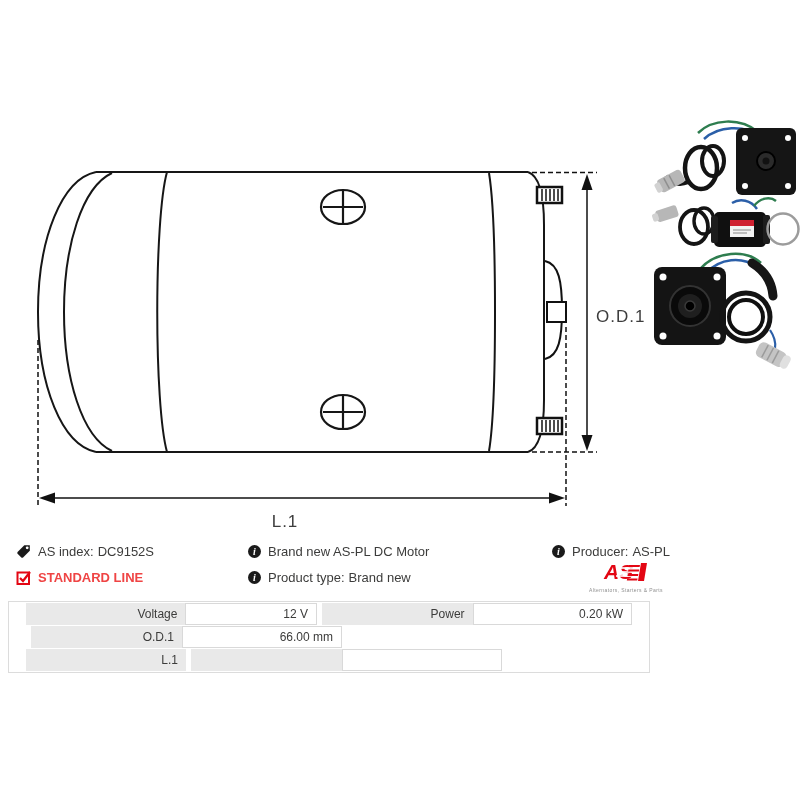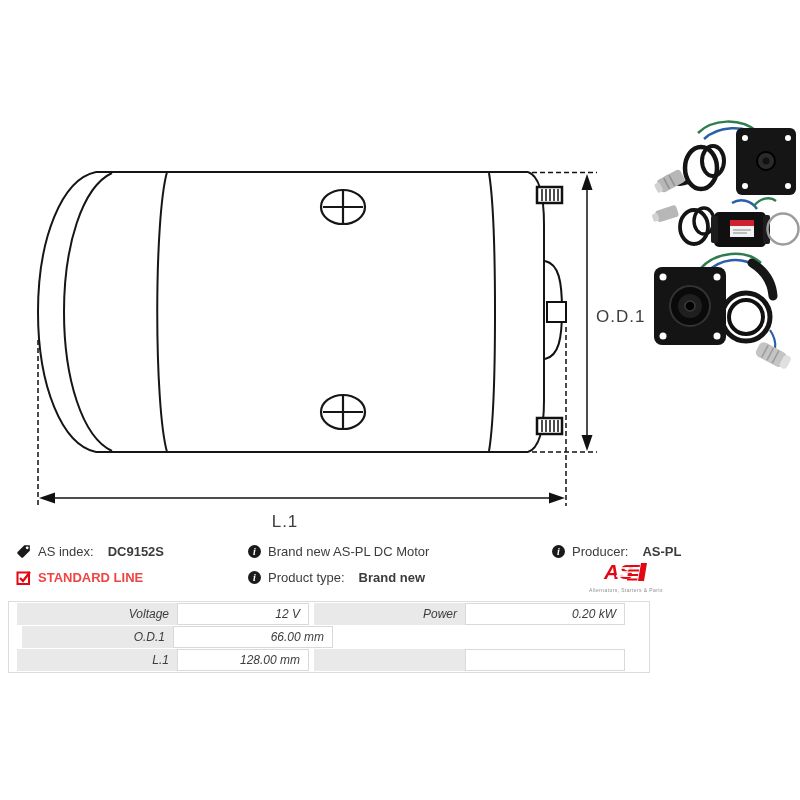--- a/index.html
+++ b/index.html
@@ -2,32 +2,32 @@
 <html><head>
 <meta charset="utf-8">
 <style>
   html,body{margin:0;padding:0;background:#fff;}
   .page{position:relative;width:800px;height:800px;background:#fff;overflow:hidden;
         font-family:"Liberation Sans",sans-serif;color:#3c3c3b;}
   .drawing-svg{position:absolute;left:0;top:0;}
   .dim-label{font-family:"Liberation Sans",sans-serif;font-size:17px;fill:#3d3d3d;letter-spacing:1px;}
   
   .info-cell{position:absolute;display:flex;align-items:center;gap:7px;font-size:13px;white-space:nowrap;}
-  .info-cell .b{font-weight:bold;margin-left:10px;}
+  .info-cell .b{font-weight:normal;}
   .red{color:#ef4444;font-weight:bold;}
   .info-icon{width:13px;height:13px;border-radius:50%;background:#1a1a1a;color:#fff;
              display:inline-flex;align-items:center;justify-content:center;flex:0 0 13px;
              font:italic bold 10px "Liberation Serif",serif;line-height:1;}
   .txt{display:inline-flex;gap:4px;}
   
   .as-logo{position:absolute;left:584px;top:561px;width:84px;text-align:center;}
   .as-logo-tagline{font-size:5px;color:#8f8f8f;letter-spacing:.4px;margin-top:0px;white-space:nowrap;}
   
   .specs{position:absolute;left:8px;top:601px;width:640px;border:1px solid #dcdcdc;background:#fff;}
-  .srow{display:flex;height:22px;margin:1px 8px;font-style:italic;}
+  .srow{display:flex;height:22px;margin:1px 17px;}
   .cell{display:flex;align-items:center;font-size:12px;box-sizing:border-box;}
   .cell.label{background:#e9e9e9;justify-content:flex-end;padding-right:8px;}
   .cell.value{background:#fff;border:1px solid #d9d9d9;justify-content:flex-end;padding-right:8px;}
   .c1{width:160px;}.c2{width:132px;}.sp{width:5px;background:transparent;}.c3{width:151px;padding-left:36px;}.c4{width:160px;}
 </style>
 </head>
 <body>
 
 <div class="page">
 
@@ -234,20 +234,19 @@
       <div class="cell label c3">Power</div>
       <div class="cell value c4">0.20 kW</div>
     </div>
     <div class="srow">
       <div class="sp"></div>
       <div class="cell label c3">O.D.1</div>
       <div class="cell value c4">66.00 mm</div>
     </div>
     <div class="srow">
       <div class="cell label c1">L.1</div>
-      <div class="cell value c2">128.00 mm</div>
       <div class="sp"></div>
       <div class="cell label c3"></div>
       <div class="cell value c4"></div>
     </div>
   </div>
 
 </div>
 
 </body></html>

